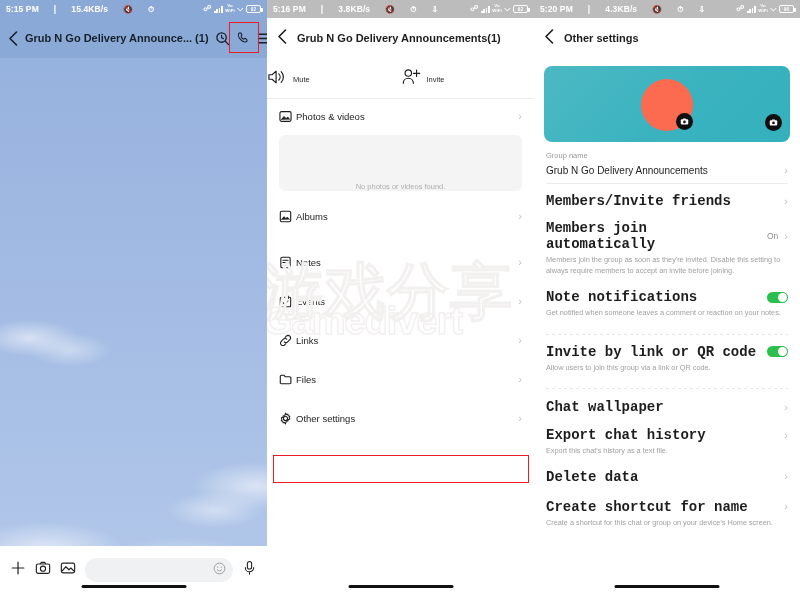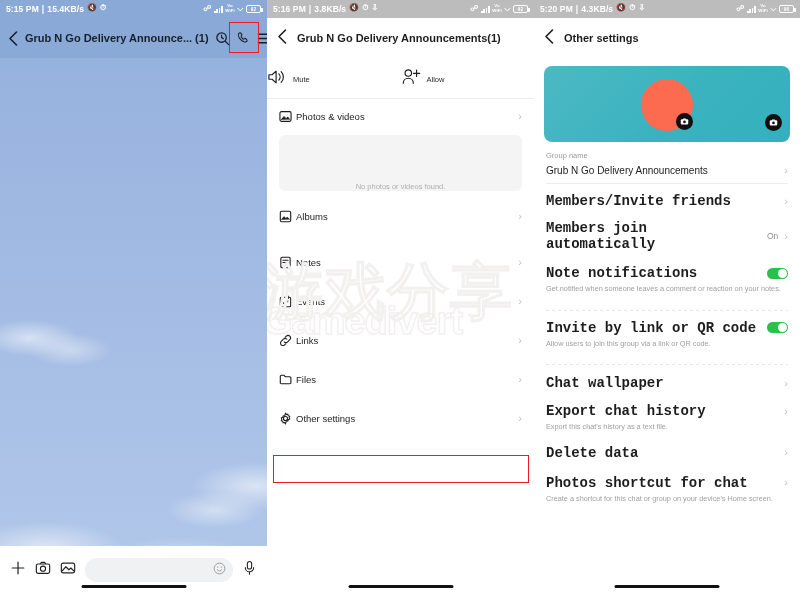--- a/index.html
+++ b/index.html
@@ -15,21 +15,21 @@
   .panel.p3 { width: 266px; }
 
   
   .statusbar {
     height: 18px; display: flex; align-items: center;
     justify-content: space-between; padding: 0 6px;
     font-size: 8.5px; font-weight: bold; letter-spacing: .1px;
   }
   .statusbar.blue { background: #8ba9d6; color: #ffffff; }
   .statusbar.grey { background: #bcbcbc; color: #ffffff; }
-  .sb-left { display:flex; align-items:flex-start; gap:3px; white-space:nowrap; }
+  .sb-left { display:flex; align-items:flex-end; gap:15px; white-space:nowrap; }
   .sb-right { display:flex; align-items:center; gap:2.5px; }
   .sb-ic { font-size: 8px; line-height: 1; display:inline-block; }
   .batt {
     width:15px; height:8px; border:1.1px solid currentColor; border-radius:2px;
     position:relative; display:flex; align-items:center; justify-content:center;
     font-size:4.6px; font-weight:bold;
   }
   .batt:after{ content:""; position:absolute; right:-2.6px; top:2px; width:1.6px; height:3.6px;
     background: currentColor; border-radius:0 1px 1px 0;}
   .sig { display:flex; align-items:flex-end; gap:0.8px; height:8px; }
@@ -267,21 +267,21 @@
         <span class="quick-label">Mute</span>
       </div>
       <div class="quick">
         <span>
           <svg width="20" height="18" viewBox="0 0 22 20">
               <circle cx="8" cy="5.6" r="3.6" fill="none" stroke="#1d1d1d" stroke-width="1.3"></circle>
               <path d="M2.4 17c0-3.4 2.5-5.6 5.6-5.6s5.6 2.2 5.6 5.6" fill="none" stroke="#1d1d1d" stroke-width="1.3" stroke-linecap="round"></path>
               <path d="M17.2 2.4v7M13.7 5.9h7" stroke="#1d1d1d" stroke-width="1.3" stroke-linecap="round"></path>
             </svg>
         </span>
-        <span class="quick-label">Allow</span>
+        <span class="quick-label">Invite</span>
       </div>
     </div>
 
     <div class="wm wm-cn">游戏分享</div>
     <div class="wm wm-en">Gamedivert</div>
 
     <div class="row">
       <span class="row-ic">
         <svg width="13" height="13" viewBox="0 0 14 14">
             <rect x="1" y="1.8" width="12" height="10.4" rx="1.6" fill="none" stroke="#1d1d1d" stroke-width="1.2"></rect>
@@ -431,20 +431,21 @@
         <span class="row-chev">›</span>
       </div>
     </div>
 
     <div class="setting" style="padding-top:3px">
       <div class="setting-top">
         <span class="setting-title">Members join automatically</span>
         <span class="setting-value">On</span>
         <span class="row-chev">›</span>
       </div>
+      <div class="setting-desc">Members join the group as soon as they're invited. Disable this setting to always require members to accept an invite before joining.</div>
     </div>
 
     <div class="setting" style="padding-top:5px">
       <div class="setting-top">
         <span class="setting-title">Note notifications</span>
         <span class="toggle"></span>
       </div>
       <div class="setting-desc">Get notified when someone leaves a comment or reaction on your notes.</div>
     </div>
 
@@ -477,21 +478,21 @@
 
     <div class="setting" style="padding-top:4px">
       <div class="setting-top">
         <span class="setting-title">Delete data</span>
         <span class="row-chev">›</span>
       </div>
     </div>
 
     <div class="setting" style="padding-top:6px">
       <div class="setting-top">
-        <span class="setting-title">Photos shortcut for chat</span>
+        <span class="setting-title">Create shortcut for name</span>
         <span class="row-chev">›</span>
       </div>
       <div class="setting-desc">Create a shortcut for this chat or group on your device's Home screen.</div>
     </div>
 
     <div class="navbar-pill"></div>
   </div>
 
 </div>
 

